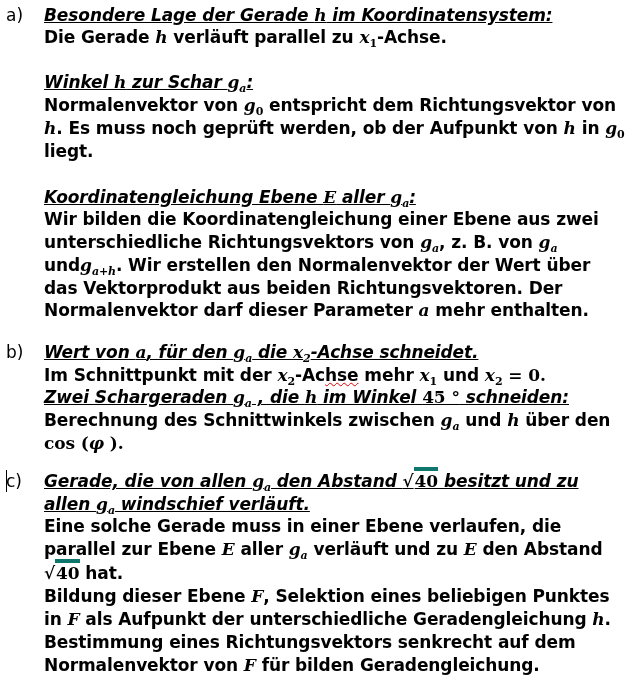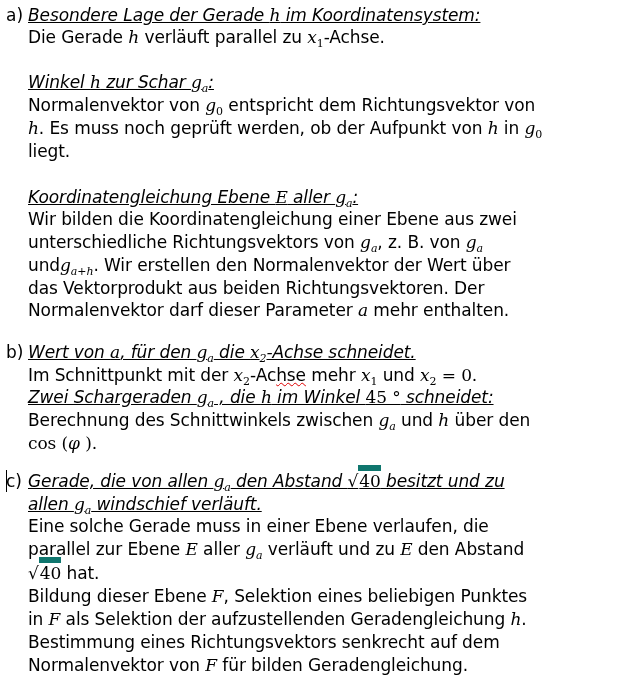--- a/index.html
+++ b/index.html
@@ -1,25 +1,25 @@
 <!DOCTYPE html>
 <html><head>
 <meta charset="utf-8">
 <style>
   html, body { margin: 0; padding: 0; background: #ffffff; }
   body { width: 627px; height: 680px; overflow: hidden; position: relative;
          font-family: "DejaVu Sans", sans-serif; font-size: 17px; color: #000; }
-  .line { position: absolute; left: 28px; white-space: nowrap; line-height: 22px; letter-spacing: -0.1px; }
+  .line { position: absolute; left: 44px; white-space: nowrap; line-height: 22px; letter-spacing: -0.1px; font-weight: bold; }
   .label { position: absolute; left: 6px; line-height: 22px; }
   .h { font-style: italic; text-decoration: underline; }
   .m { font-family: "DejaVu Serif", serif; font-style: italic; }
   .mr { font-family: "DejaVu Serif", serif; }
   sub { font-size: 11px; vertical-align: -4px; line-height: 0; }
   .sqrt { font-family: "DejaVu Serif", serif; }
-  .sqrt .rad { border-top: 6px solid #0f766e; padding-left: 1px; }
+  .sqrt .rad { border-top: 4px solid #0f766e; padding-left: 1px; }
   .squiggle { text-decoration: underline wavy #d00; text-decoration-thickness: 1px; }
   .cursor { position: absolute; left: 6px; top: 470px; width: 1px; height: 22px; background: #000; }
 </style>
 </head>
 <body>
 
 <div class="label" style="top:4px">a)</div>
 <div class="line h" style="top:4px"><span>Besondere Lage der Gerade </span><span class="m">h</span><span> im Koordinatensystem:</span></div>
 <div class="line" style="top:26px"><span>Die Gerade </span><span class="m">h</span><span> verläuft parallel zu </span><span class="m">x</span><sub class="mr">1</sub><span>-Achse.</span></div>
 
@@ -31,27 +31,27 @@
 <div class="line h" style="top:186px"><span>Koordinatengleichung Ebene </span><span class="m">E</span><span> aller </span><span class="m">g</span><sub class="m">a</sub><span>:</span></div>
 <div class="line" style="top:208px">Wir bilden die Koordinatengleichung einer Ebene aus zwei</div>
 <div class="line" style="top:231px"><span>unterschiedliche Richtungsvektors von </span><span class="m">g</span><sub class="m">a</sub><span>, z. B. von </span><span class="m">g</span><sub class="m">a</sub></div>
 <div class="line" style="top:254px"><span>und</span><span class="m">g</span><sub class="m">a+h</sub><span>. Wir erstellen den Normalenvektor der Wert über</span></div>
 <div class="line" style="top:277px">das Vektorprodukt aus beiden Richtungsvektoren. Der</div>
 <div class="line" style="top:299px"><span>Normalenvektor darf dieser Parameter </span><span class="m">a</span><span> mehr enthalten.</span></div>
 
 <div class="label" style="top:341px">b)</div>
 <div class="line h" style="top:341px"><span>Wert von </span><span class="m">a</span><span>, für den </span><span class="m">g</span><sub class="m">a</sub><span> die </span><span class="m">x</span><sub class="mr">2</sub><span>-Achse schneidet.</span></div>
 <div class="line" style="top:364px"><span>Im Schnittpunkt mit der </span><span class="m">x</span><sub class="mr">2</sub><span>-Ac</span><span class="squiggle">hse</span><span> mehr </span><span class="m">x</span><sub class="mr">1</sub><span> und </span><span class="m">x</span><sub class="mr">2</sub><span class="mr"> = 0.</span></div>
-<div class="line h" style="top:386px"><span>Zwei Schargeraden </span><span class="m">g</span><sub class="m">a</sub><span> , die </span><span class="m">h</span><span> im Winkel </span><span class="mr" style="font-style:normal">45 °</span><span> schneidet:</span></div>
+<div class="line h" style="top:386px"><span>Zwei Schargeraden </span><span class="m">g</span><sub class="m">a</sub><span> , die </span><span class="m">h</span><span> im Winkel </span><span class="mr" style="font-style:normal">45 °</span><span> schneiden:</span></div>
 <div class="line" style="top:409px"><span>Berechnung des Schnittwinkels zwischen </span><span class="m">g</span><sub class="m">a</sub><span> und </span><span class="m">h</span><span> über den</span></div>
 <div class="line" style="top:432px"><span class="mr">cos (</span><span class="m">φ</span><span class="mr"> ).</span></div>
 
 <div class="cursor"></div>
 <div class="label" style="top:470px">c)</div>
 <div class="line h" style="top:470px"><span>Gerade, die von allen </span><span class="m">g</span><sub class="m">a</sub><span> den Abstand </span><span class="sqrt" style="font-style:normal"><span>√</span><span class="rad">40</span></span><span> besitzt und zu</span></div>
 <div class="line h" style="top:493px"><span>allen </span><span class="m">g</span><sub class="m">a</sub><span> windschief verläuft.</span></div>
 <div class="line" style="top:515px">Eine solche Gerade muss in einer Ebene verlaufen, die</div>
 <div class="line" style="top:538px"><span>parallel zur Ebene </span><span class="m">E</span><span> aller </span><span class="m">g</span><sub class="m">a</sub><span> verläuft und zu </span><span class="m">E</span><span> den Abstand</span></div>
 <div class="line" style="top:562px"><span class="sqrt"><span>√</span><span class="rad">40</span></span><span> hat.</span></div>
 <div class="line" style="top:585px"><span>Bildung dieser Ebene </span><span class="m">F</span><span>, Selektion eines beliebigen Punktes</span></div>
-<div class="line" style="top:608px"><span>in </span><span class="m">F</span><span> als Selektion der aufzustellenden Geradengleichung </span><span class="m">h</span><span>.</span></div>
+<div class="line" style="top:608px"><span>in </span><span class="m">F</span><span> als Aufpunkt der unterschiedliche Geradengleichung </span><span class="m">h</span><span>.</span></div>
 <div class="line" style="top:631px">Bestimmung eines Richtungsvektors senkrecht auf dem</div>
 <div class="line" style="top:654px"><span>Normalenvektor von </span><span class="m">F</span><span> für bilden Geradengleichung.</span></div>
 
 </body></html>

